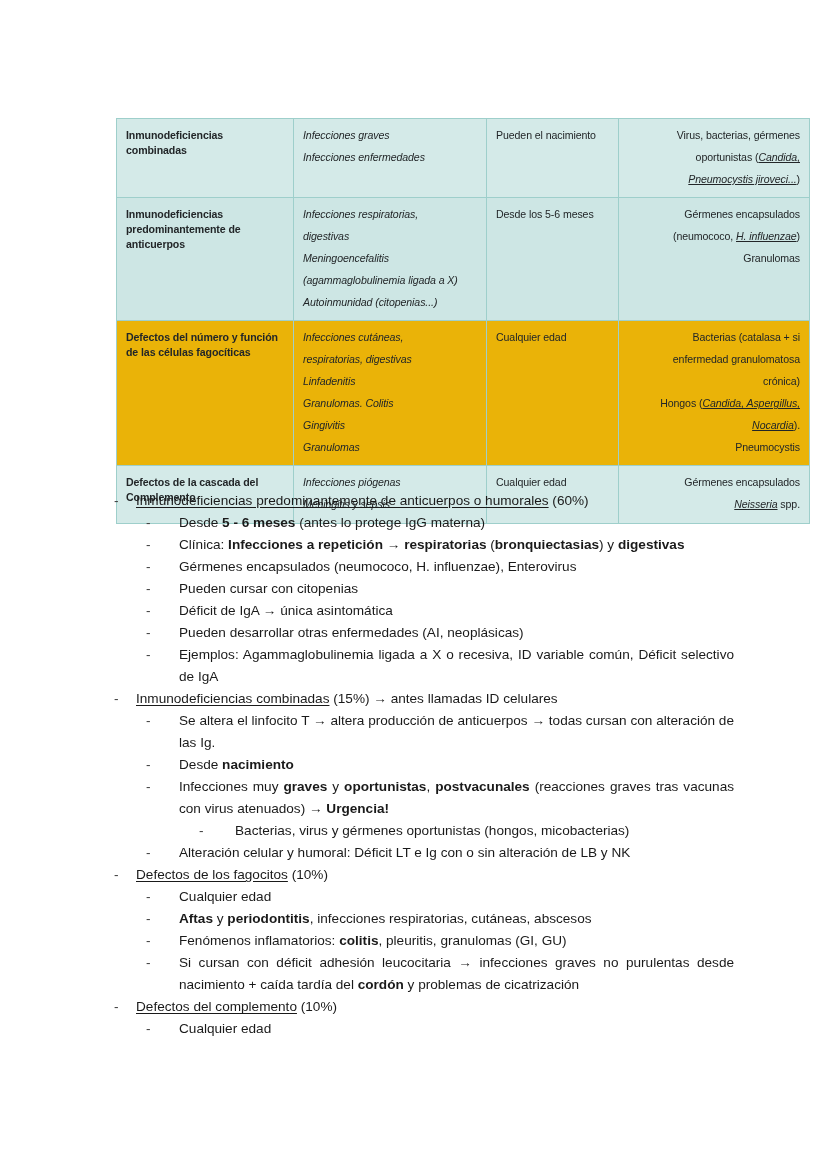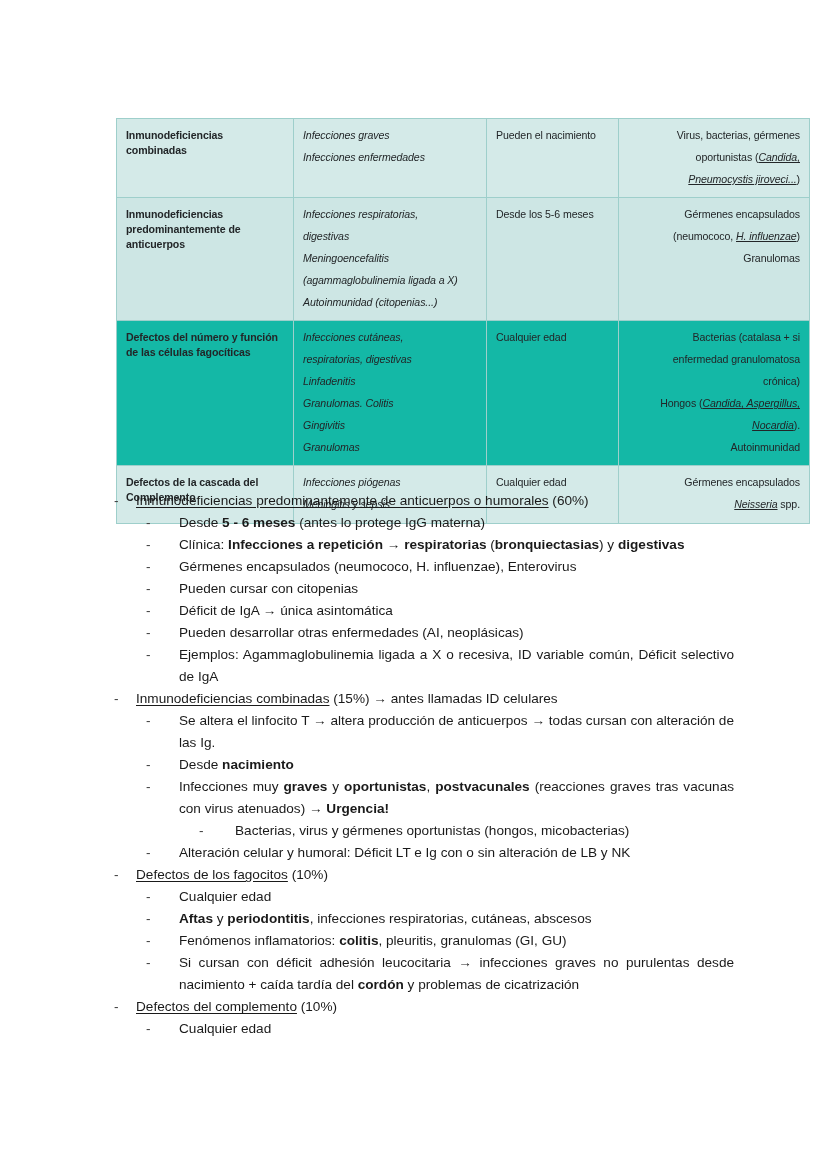--- a/index.html
+++ b/index.html
@@ -43,21 +43,21 @@
     border-bottom: 1px solid #9ecfcb;
     border-left: 1px solid #9ecfcb;
     border-right: 1px solid #9ecfcb;
     font-size: 10.6px;
     line-height: 1.42;
     color: #222628;
     letter-spacing: -0.1px;
   }
   table.idtable tr.shade-a td { background: #d4eae8; }
   table.idtable tr.shade-b td { background: #cde6e4; }
-  table.idtable tr.shade-c td { background: #14b8a6; }
+  table.idtable tr.shade-c td { background: #eab308; }
 
   td.cat {
     color: #1a9e96;
     font-weight: 700;
     vertical-align: middle;
     letter-spacing: -0.1px;
   }
   td.cat .cat-line { display: block; }
 
   .cw1 { width: 158px; }
@@ -166,21 +166,21 @@
               <span class="cellline"><span>Gingivitis</span></span>
               <span class="cellline"><span>Granulomas</span></span>
             </td>
             <td class="cw3">Cualquier edad</td>
             <td class="cw4">
               <span class="cellline"><span>Bacterias (catalasa + si</span></span>
               <span class="cellline"><span>enfermedad granulomatosa</span></span>
               <span class="cellline"><span>crónica)</span></span>
               <span class="cellline"><span>Hongos (</span><span class="it">Candida, Aspergillus,</span></span>
               <span class="cellline"><span class="it">Nocardia</span><span>).</span></span>
-              <span class="cellline"><span>Autoinmunidad</span></span>
+              <span class="cellline"><span>Pneumocystis</span></span>
             </td>
           </tr>
           <tr class="shade-a">
             <td class="cat cw1">
               <span class="cat-line">Defectos de la cascada del</span>
               <span class="cat-line">Complemento</span>
             </td>
             <td class="cw2">
               <span class="cellline"><span>Infecciones piógenas</span></span>
               <span class="cellline"><span>Meningitis y sepsis</span></span>

